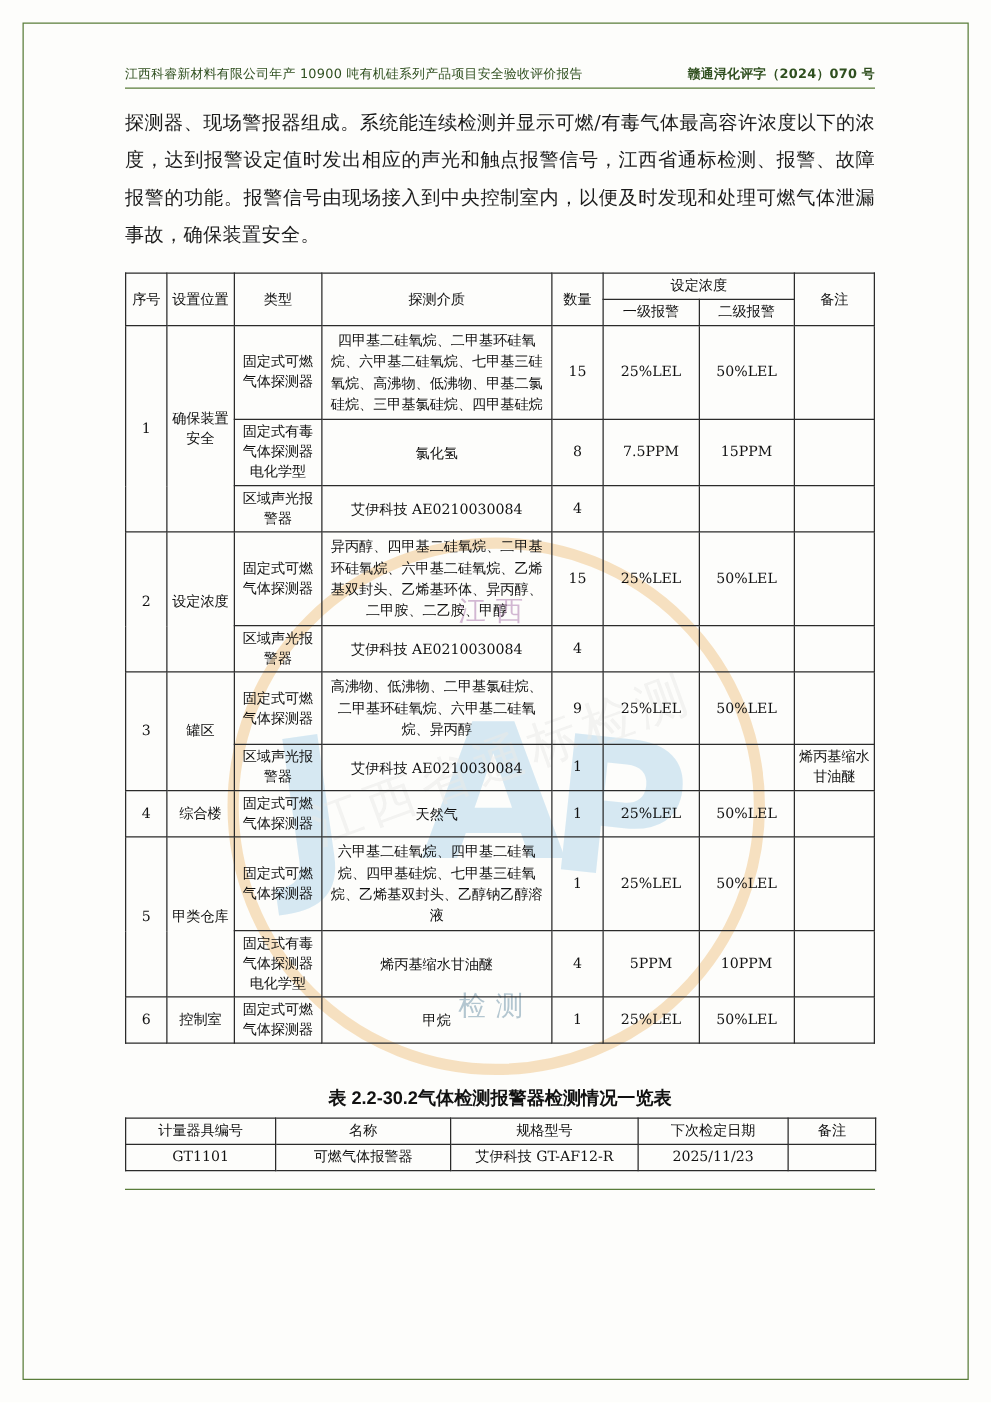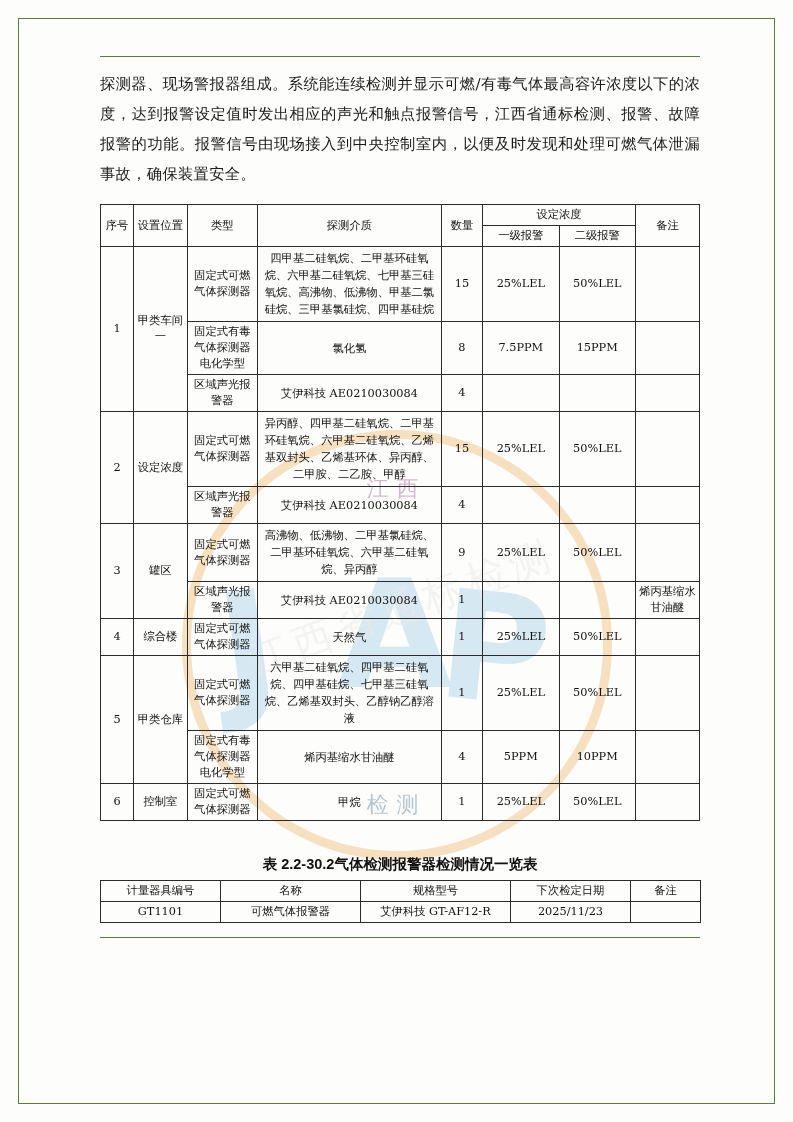--- a/index.html
+++ b/index.html
@@ -210,20 +210,24 @@
       <span class="wm-b">A</span>
       <span class="wm-c">P</span>
     </div>
     <div class="wm-text-top">江西</div>
     <div class="wm-text-bottom">检测</div>
     <div class="wm-diag">江西省通标检测</div>
   </div>
 
   <div class="content">
 
+    <div class="doc-header">
+      <div class="left">江西科睿新材料有限公司年产 10900 吨有机硅系列产品项目安全验收评价报告</div>
+      <div class="right">赣通浔化评字（2024）070 号</div>
+    </div>
     <div class="header-rule"></div>
 
     <p class="para">探测器、现场警报器组成。系统能连续检测并显示可燃/有毒气体最高容许浓度以下的浓度，达到报警设定值时发出相应的声光和触点报警信号，江西省通标检测、报警、故障报警的功能。报警信号由现场接入到中央控制室内，以便及时发现和处理可燃气体泄漏事故，确保装置安全。</p>
 
 
     <table class="grid t1">
       <colgroup>
         <col style="width:32px">
         <col style="width:52px">
         <col style="width:68px">
@@ -244,21 +248,21 @@
           <th rowspan="2">备注</th>
         </tr>
         <tr>
           <th>一级报警</th>
           <th>二级报警</th>
         </tr>
       </thead>
       <tbody>
           <tr>
             <td rowspan="3">1</td>
-            <td rowspan="3">甲类车间一</td>
+            <td rowspan="3">确保装置安全</td>
             <td class="hl">固定式可燃气体探测器</td>
             <td class="media">四甲基二硅氧烷、二甲基环硅氧烷、六甲基二硅氧烷、七甲基三硅氧烷、高沸物、低沸物、甲基二氯硅烷、三甲基氯硅烷、四甲基硅烷</td>
             <td class="hl">15</td>
             <td>25%LEL</td>
             <td>50%LEL</td>
             <td></td>
           </tr>
           <tr>
             <td>固定式有毒气体探测器电化学型</td>
             <td class="media">氯化氢</td>

